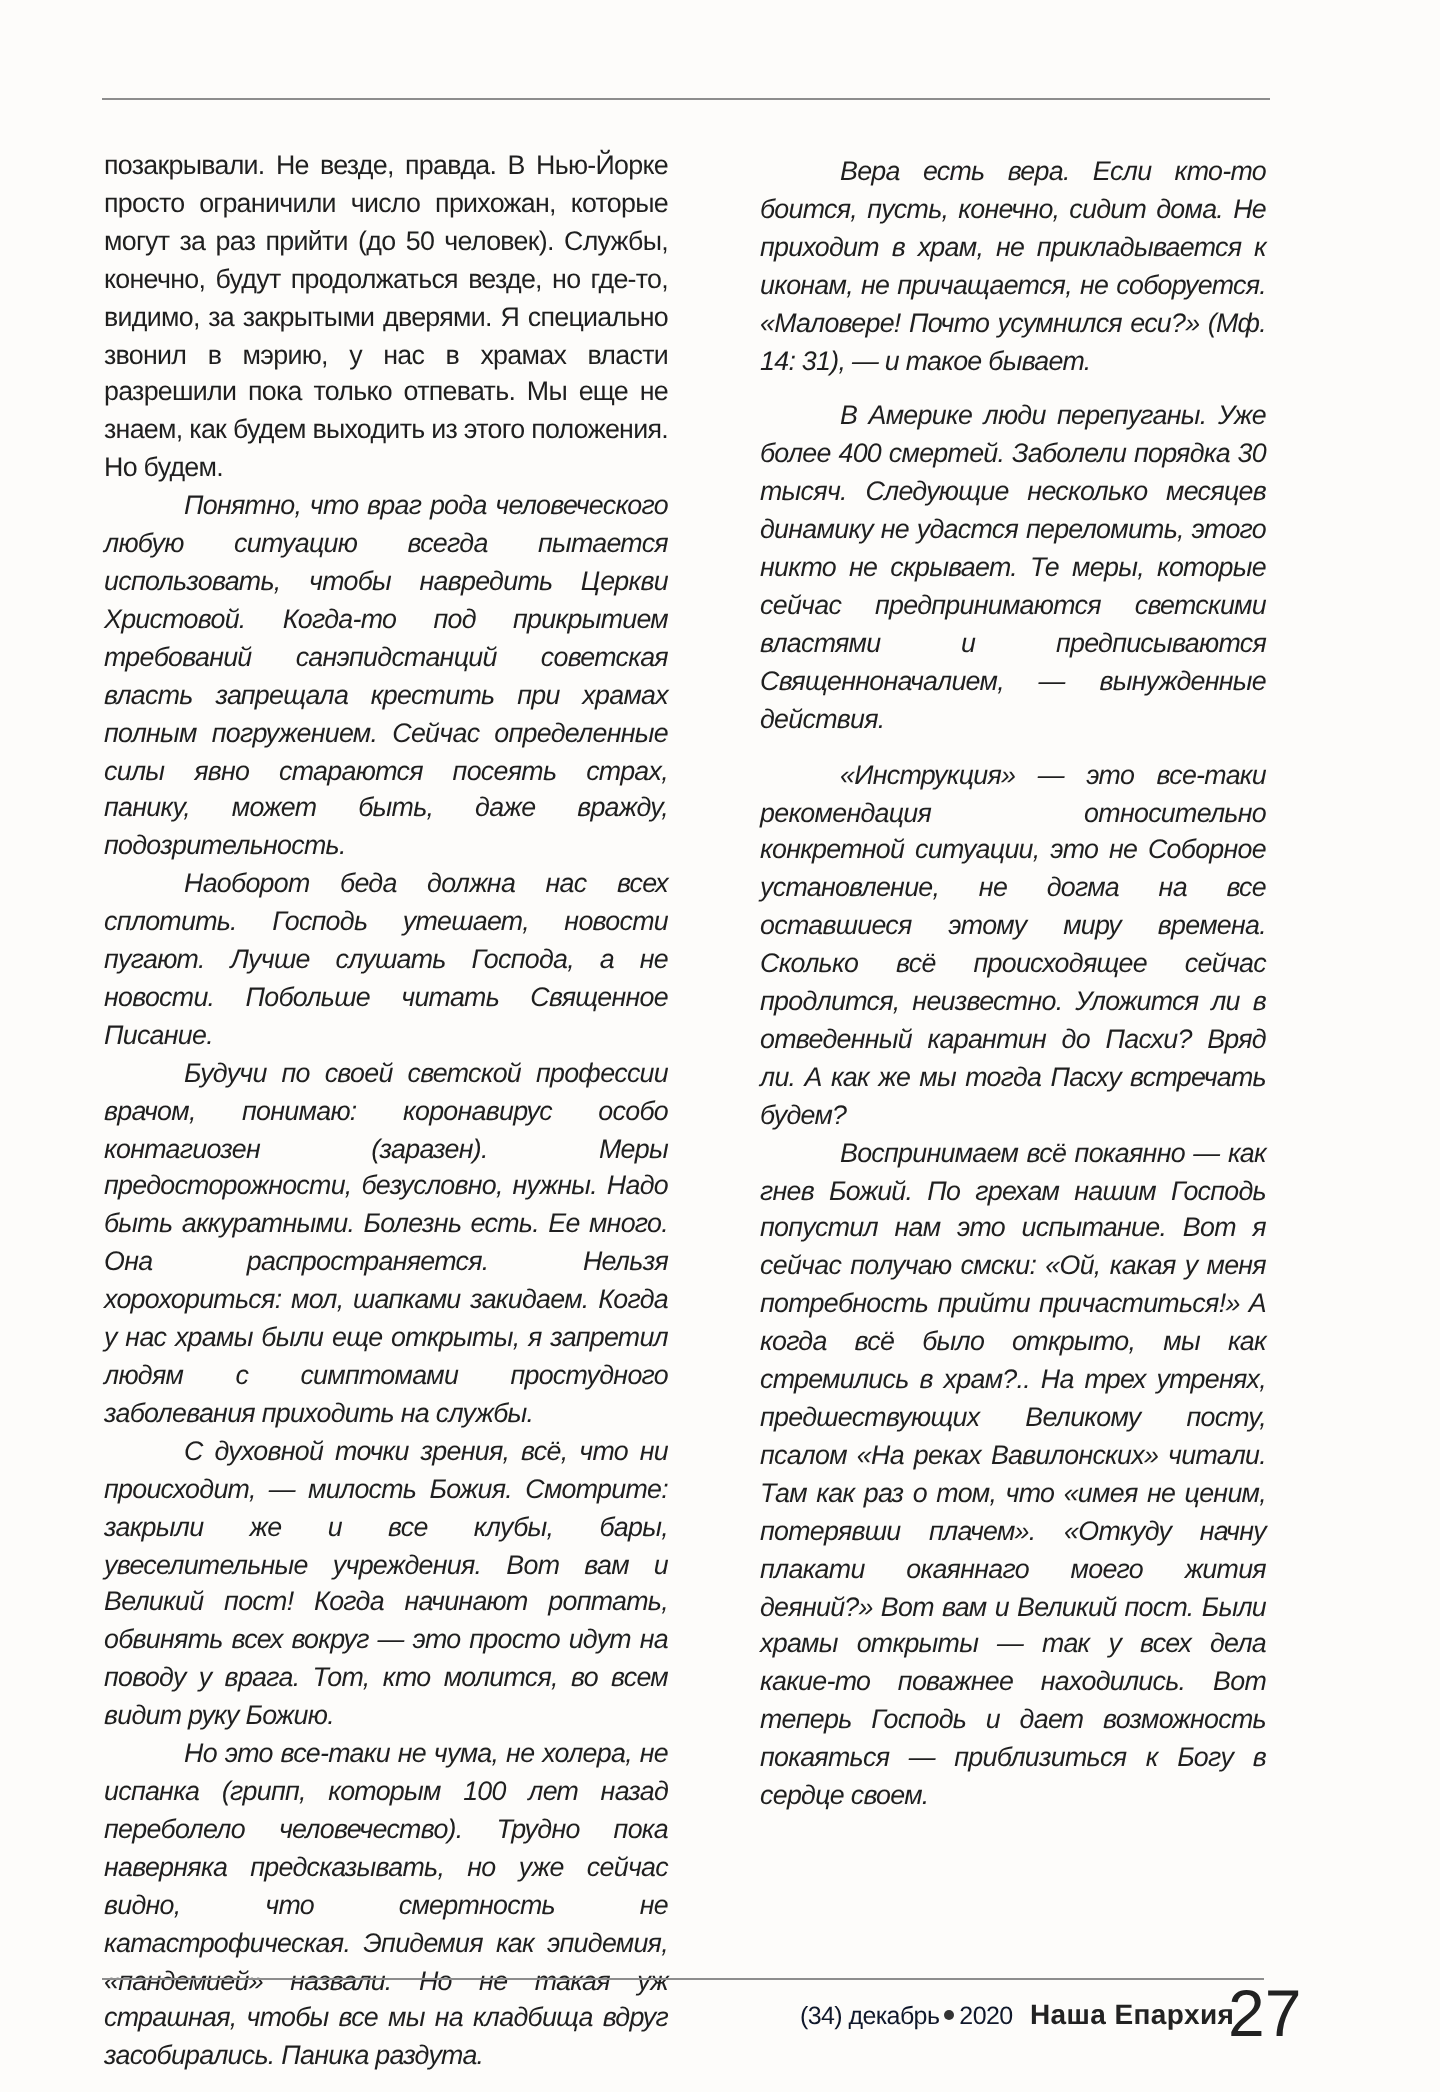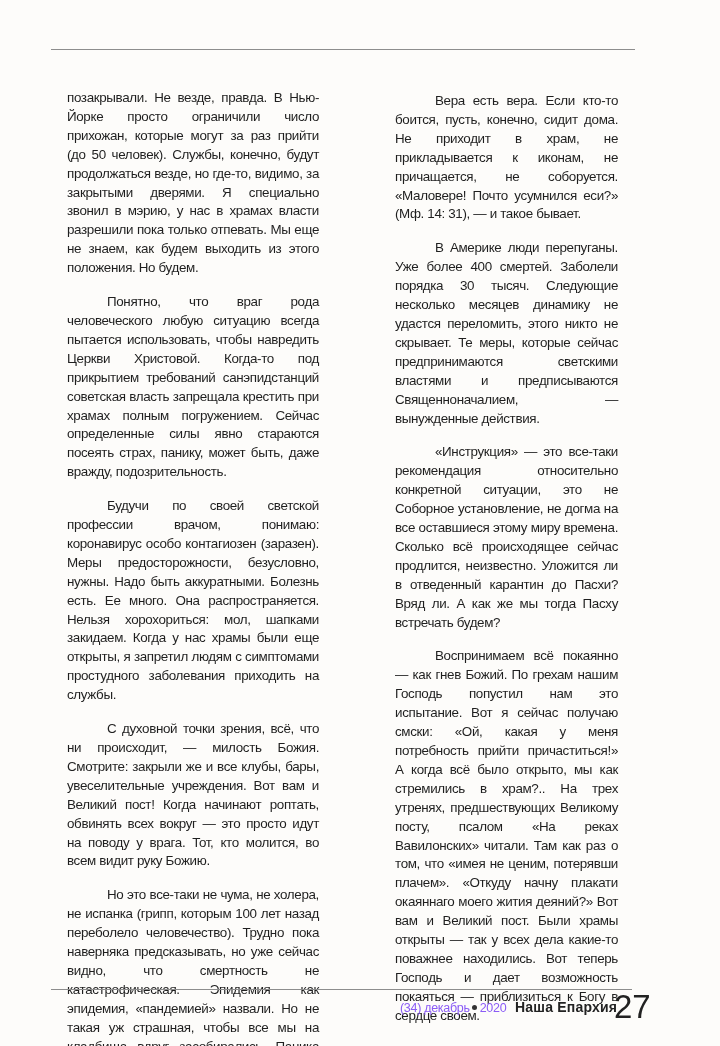--- a/index.html
+++ b/index.html
@@ -4,38 +4,39 @@
 <style>
   html,body{margin:0;padding:0;}
   body{width:720px;height:1046px;background:#fdfcfa;position:relative;overflow:hidden;
        font-family:"Liberation Sans Narrow","Liberation Sans",sans-serif;color:#1f1f1f;}
   .rule-top{position:absolute;left:51px;top:49px;width:584px;height:1px;background:#8d8d8d;}
   .rule-bottom{position:absolute;left:51px;top:989px;width:581px;height:1px;background:#8d8d8d;}
   .col{position:absolute;top:74px;font-size:13.4px;line-height:18.9px;text-align:justify;
        letter-spacing:-0.35px;}
   .col-left{left:52px;width:282px;}
   .col-right{left:380px;width:253px;top:77px;}
-  .col p{margin:15px;text-indent:0;}
-  .col p.ind{text-indent:40px;}
+  .col p{margin:0;text-indent:0;}
+  .col p.ind{text-indent:40px;font-style:italic;}
   .col p.gap{margin-top:9px;}
   .footer{position:absolute;top:994px;left:360px;width:280px;height:40px;}
-  .issue{position:absolute;left:40px;top:7px;font-size:12.5px;color:#8b5cf6;letter-spacing:-0.3px;white-space:nowrap;}
+  .issue{position:absolute;left:40px;top:7px;font-size:12.5px;color:#0f172a;letter-spacing:-0.3px;white-space:nowrap;}
   .bullet{display:inline-block;width:5px;height:5px;border-radius:50%;background:#333;vertical-align:middle;margin:0 3px 2px 2px;}
   .mag{position:absolute;left:143px;top:5px;font-size:14px;font-weight:bold;color:#222;letter-spacing:0.2px;white-space:nowrap;
        font-family:"Liberation Sans",sans-serif;margin-left:12px;}
   .pagenum{position:absolute;left:254px;top:-6px;font-size:33px;color:#222;font-family:"Liberation Sans",sans-serif;}
 </style>
 </head>
 <body>
 
 <div class="rule-top"></div>
 
 <div class="col col-left">
   <p>позакрывали. Не везде, правда. В Нью-Йорке просто ограничили число прихожан, которые могут за раз прийти (до 50 человек). Службы, конечно, будут продолжаться везде, но где-то, видимо, за закрытыми дверями. Я специально звонил в мэрию, у нас в храмах власти разрешили пока только отпевать. Мы еще не знаем, как будем выходить из этого положения. Но будем.</p>
   <p class="ind">Понятно, что враг рода человеческого любую ситуацию всегда пытается использовать, чтобы навредить Церкви Христовой. Когда-то под прикрытием требований санэпидстанций советская власть запрещала крестить при храмах полным погружением. Сейчас определенные силы явно стараются посеять страх, панику, может быть, даже вражду, подозрительность.</p>
+  <p class="ind">Наоборот беда должна нас всех сплотить. Господь утешает, новости пугают. Лучше слушать Господа, а не новости. Побольше читать Священное Писание.</p>
   <p class="ind">Будучи по своей светской профессии врачом, понимаю: коронавирус особо контагиозен (заразен). Меры предосторожности, безусловно, нужны. Надо быть аккуратными. Болезнь есть. Ее много. Она распространяется. Нельзя хорохориться: мол, шапками закидаем. Когда у нас храмы были еще открыты, я запретил людям с симптомами простудного заболевания приходить на службы.</p>
   <p class="ind">С духовной точки зрения, всё, что ни происходит, — милость Божия. Смотрите: закрыли же и все клубы, бары, увеселительные учреждения. Вот вам и Великий пост! Когда начинают роптать, обвинять всех вокруг — это просто идут на поводу у врага. Тот, кто молится, во всем видит руку Божию.</p>
   <p class="ind">Но это все-таки не чума, не холера, не испанка (грипп, которым 100 лет назад переболело человечество). Трудно пока наверняка предсказывать, но уже сейчас видно, что смертность не катастрофическая. Эпидемия как эпидемия, «пандемией» назвали. Но не такая уж страшная, чтобы все мы на кладбища вдруг засобирались. Паника раздута.</p>
 
 </div>
 
 <div class="col col-right">
   <p class="ind">Вера есть вера. Если кто-то боится, пусть, конечно, сидит дома. Не приходит в храм, не прикладывается к иконам, не причащается, не соборуется. «Маловере! Почто усумнился еси?» (Мф. 14: 31), — и такое бывает.</p>
   <p class="ind gap">В Америке люди перепуганы. Уже более 400 смертей. Заболели порядка 30 тысяч. Следующие несколько месяцев динамику не удастся переломить, этого никто не скрывает. Те меры, которые сейчас предпринимаются светскими властями и предписываются Священноначалием, — вынужденные действия.</p>
   <p class="ind gap">«Инструкция» — это все-таки рекомендация относительно конкретной ситуации, это не Соборное установление, не догма на все оставшиеся этому миру времена. Сколько всё происходящее сейчас продлится, неизвестно. Уложится ли в отведенный карантин до Пасхи? Вряд ли. А как же мы тогда Пасху встречать будем?</p>

